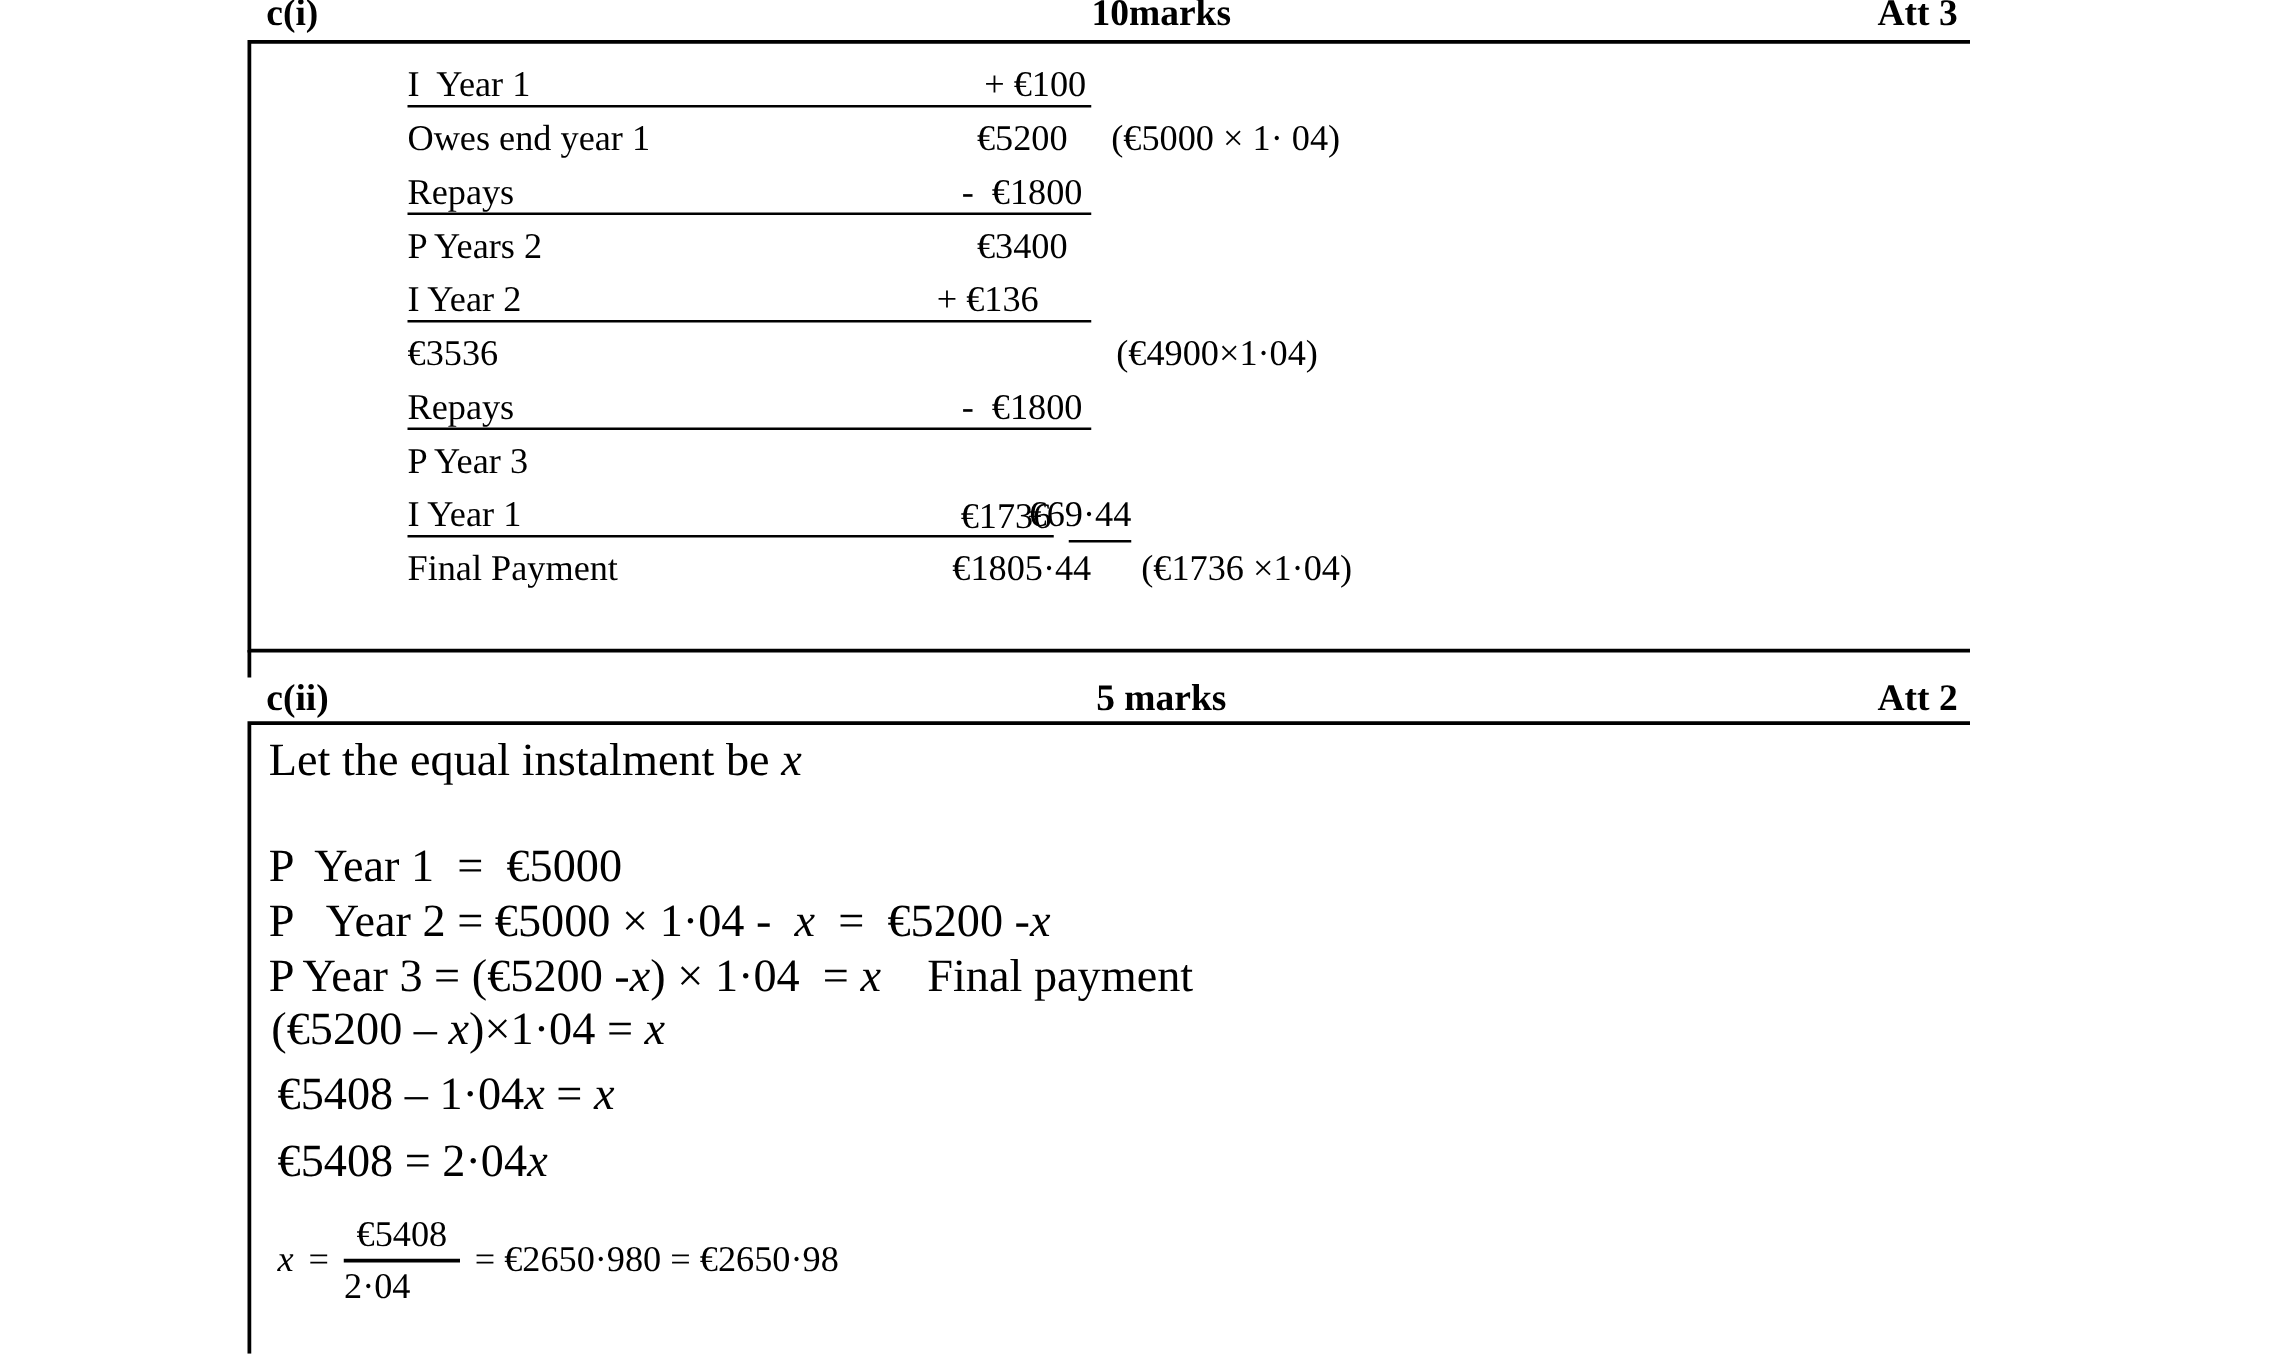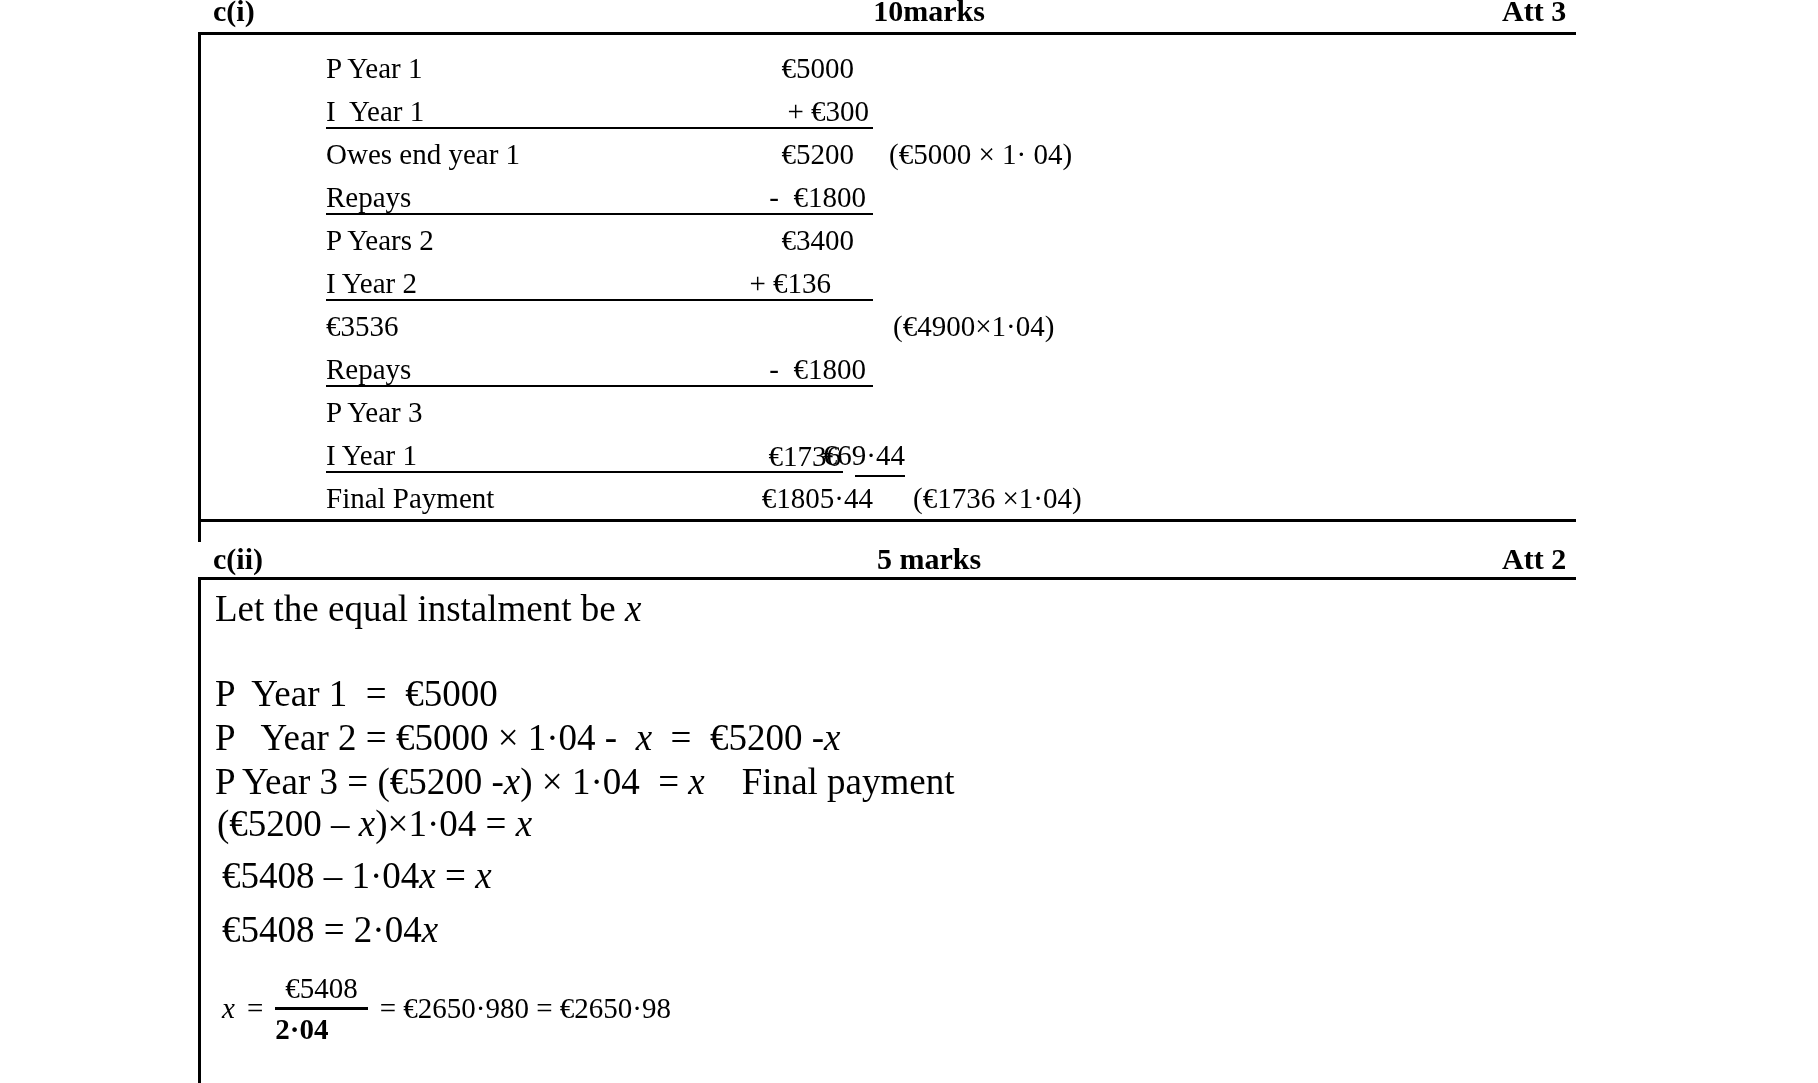--- a/index.html
+++ b/index.html
@@ -33,35 +33,34 @@
 
   .eqline { position:absolute; font-size:37px; line-height:36px; white-space:pre; }
   .it { font-style:italic; }
 
   .fracline {
     position:absolute; left:222px; top:972px; display:flex; align-items:center;
     gap:12px; font-size:29px; white-space:pre;
   }
   .frac { display:inline-flex; flex-direction:column; align-items:flex-start; }
   .frac .num { padding:0 10px 3px 10px; border-bottom:3px solid #000; line-height:32px; }
-  .frac .den { padding-top:3px; line-height:32px;font-weight:bold; }
+  .frac .den { padding-top:3px; line-height:32px; }
 </style>
 </head>
 <body>
 
 <div id="page">
 
   <span class="hdr" style="left:213px; top:-6px;">c(i)</span>
   <span class="hdr center" style="left:819px; top:-6px;">10marks</span>
   <span class="hdr" style="left:1502px; top:-6px;">Att 3</span>
 
   <div class="box" id="box1">
     <div id="ledger">
-        <div class="lrow"><span>P Year 1</span><span class="val" style="padding-right: 19px;"><span>€5000</span></span></div>
-        <div class="lrow ul"><span>I  Year 1</span><span class="val" style="padding-right: 4px;"><span>+ €300</span></span></div>
+        <div class="lrow ul"><span>I  Year 1</span><span class="val" style="padding-right: 4px;"><span>+ €100</span></span></div>
         <div class="lrow"><span>Owes end year 1</span><span class="val" style="padding-right: 19px;"><span>€5200</span></span><span class="note" style="left: 563px;">(€5000 × 1· 04)</span></div>
         <div class="lrow ul"><span>Repays</span><span class="val" style="padding-right: 7px;"><span>-  €1800</span></span></div>
         <div class="lrow"><span>P Years 2</span><span class="val" style="padding-right: 19px;"><span>€3400</span></span></div>
         <div class="lrow ul"><span>I Year 2</span><span class="val" style="padding-right: 42px;"><span>+ €136</span></span></div>
         <div class="lrow"><span class="val" style="padding-right: 26px;"><span>€3536</span></span><span class="note" style="left: 567px;">(€4900×1·04)</span></div>
         <div class="lrow ul"><span>Repays</span><span class="val" style="padding-right: 7px;"><span>-  €1800</span></span></div>
         <div class="lrow"><span>P Year 3</span><span class="val" style="padding-right: 32px; margin-top: 44px;"><span>€1736</span></span></div>
         <div class="lrow"><span>I Year 1</span><span class="val" style="margin-right: -32px; margin-left: 41px;"><span>€69·</span><span>44</span></span><div class="sline" style="left: 0px; top: 36px; width: 517px;"></div><div class="sline" style="left: 529px; top: 40px; width: 50px;"></div></div>
         <div class="lrow"><span>Final Payment</span><span class="val"><span>€1805·44</span></span><span class="note" style="left: 587px;">(€1736 ×1·04)</span></div>
       </div>

